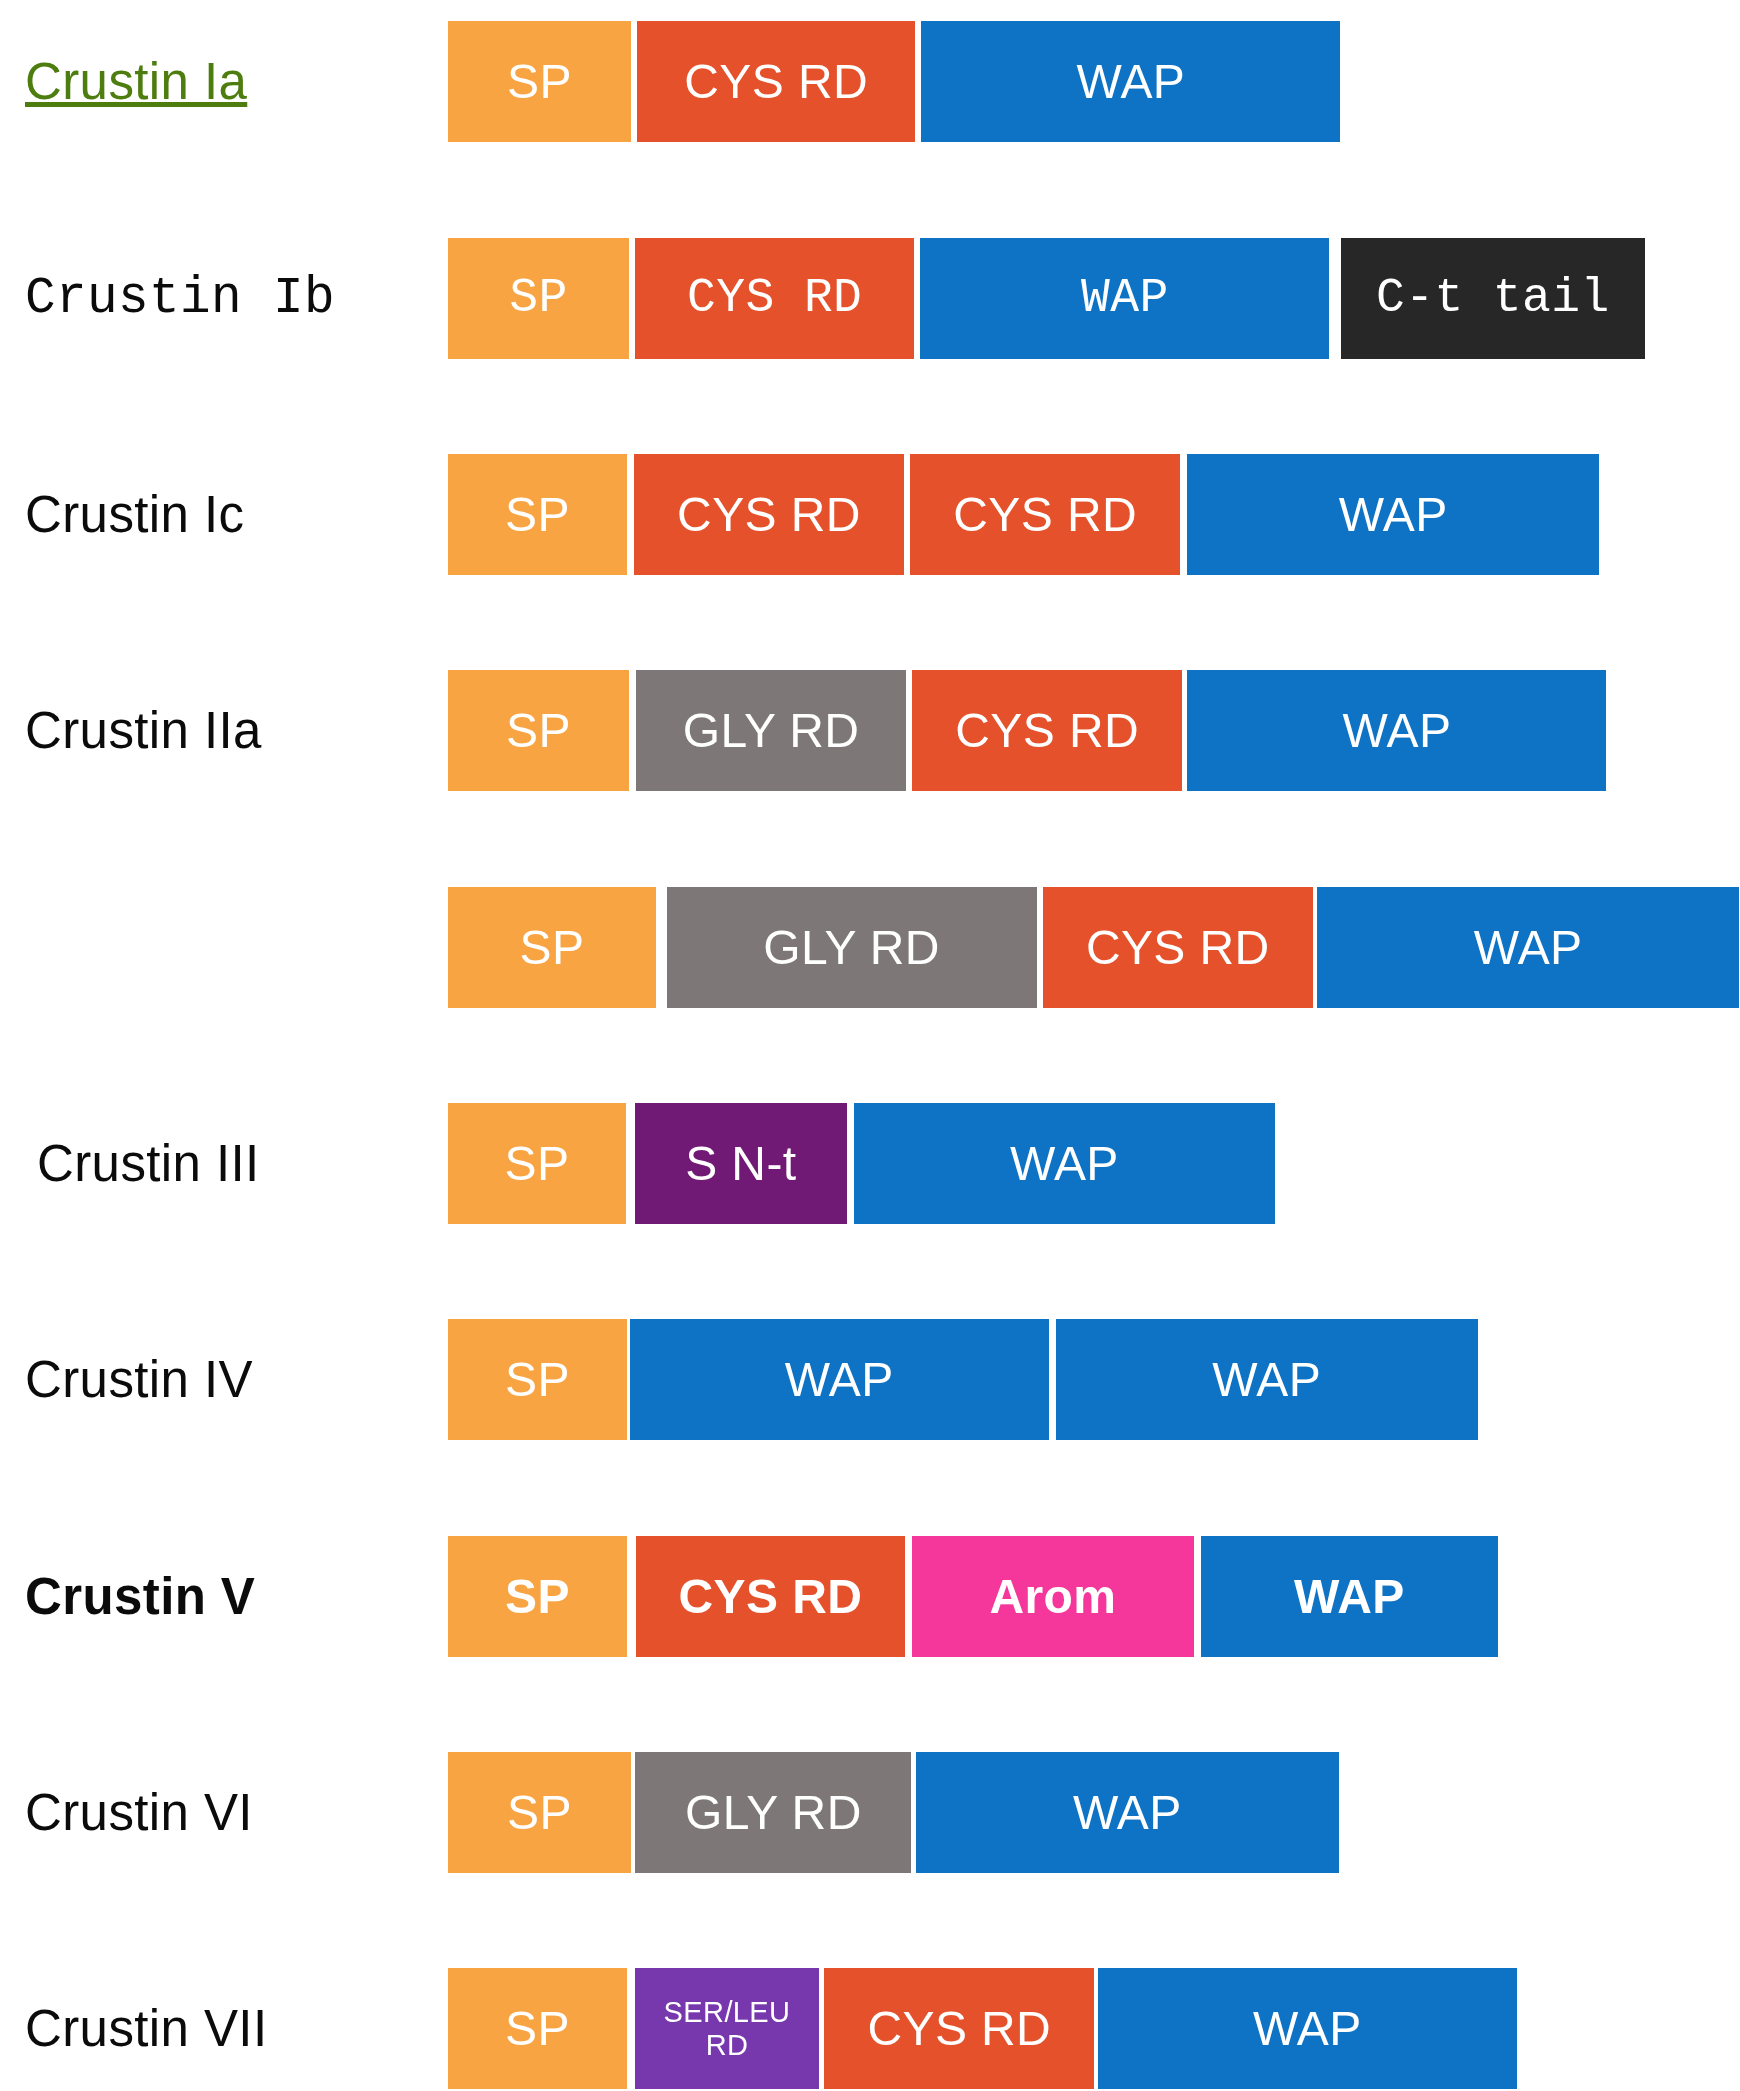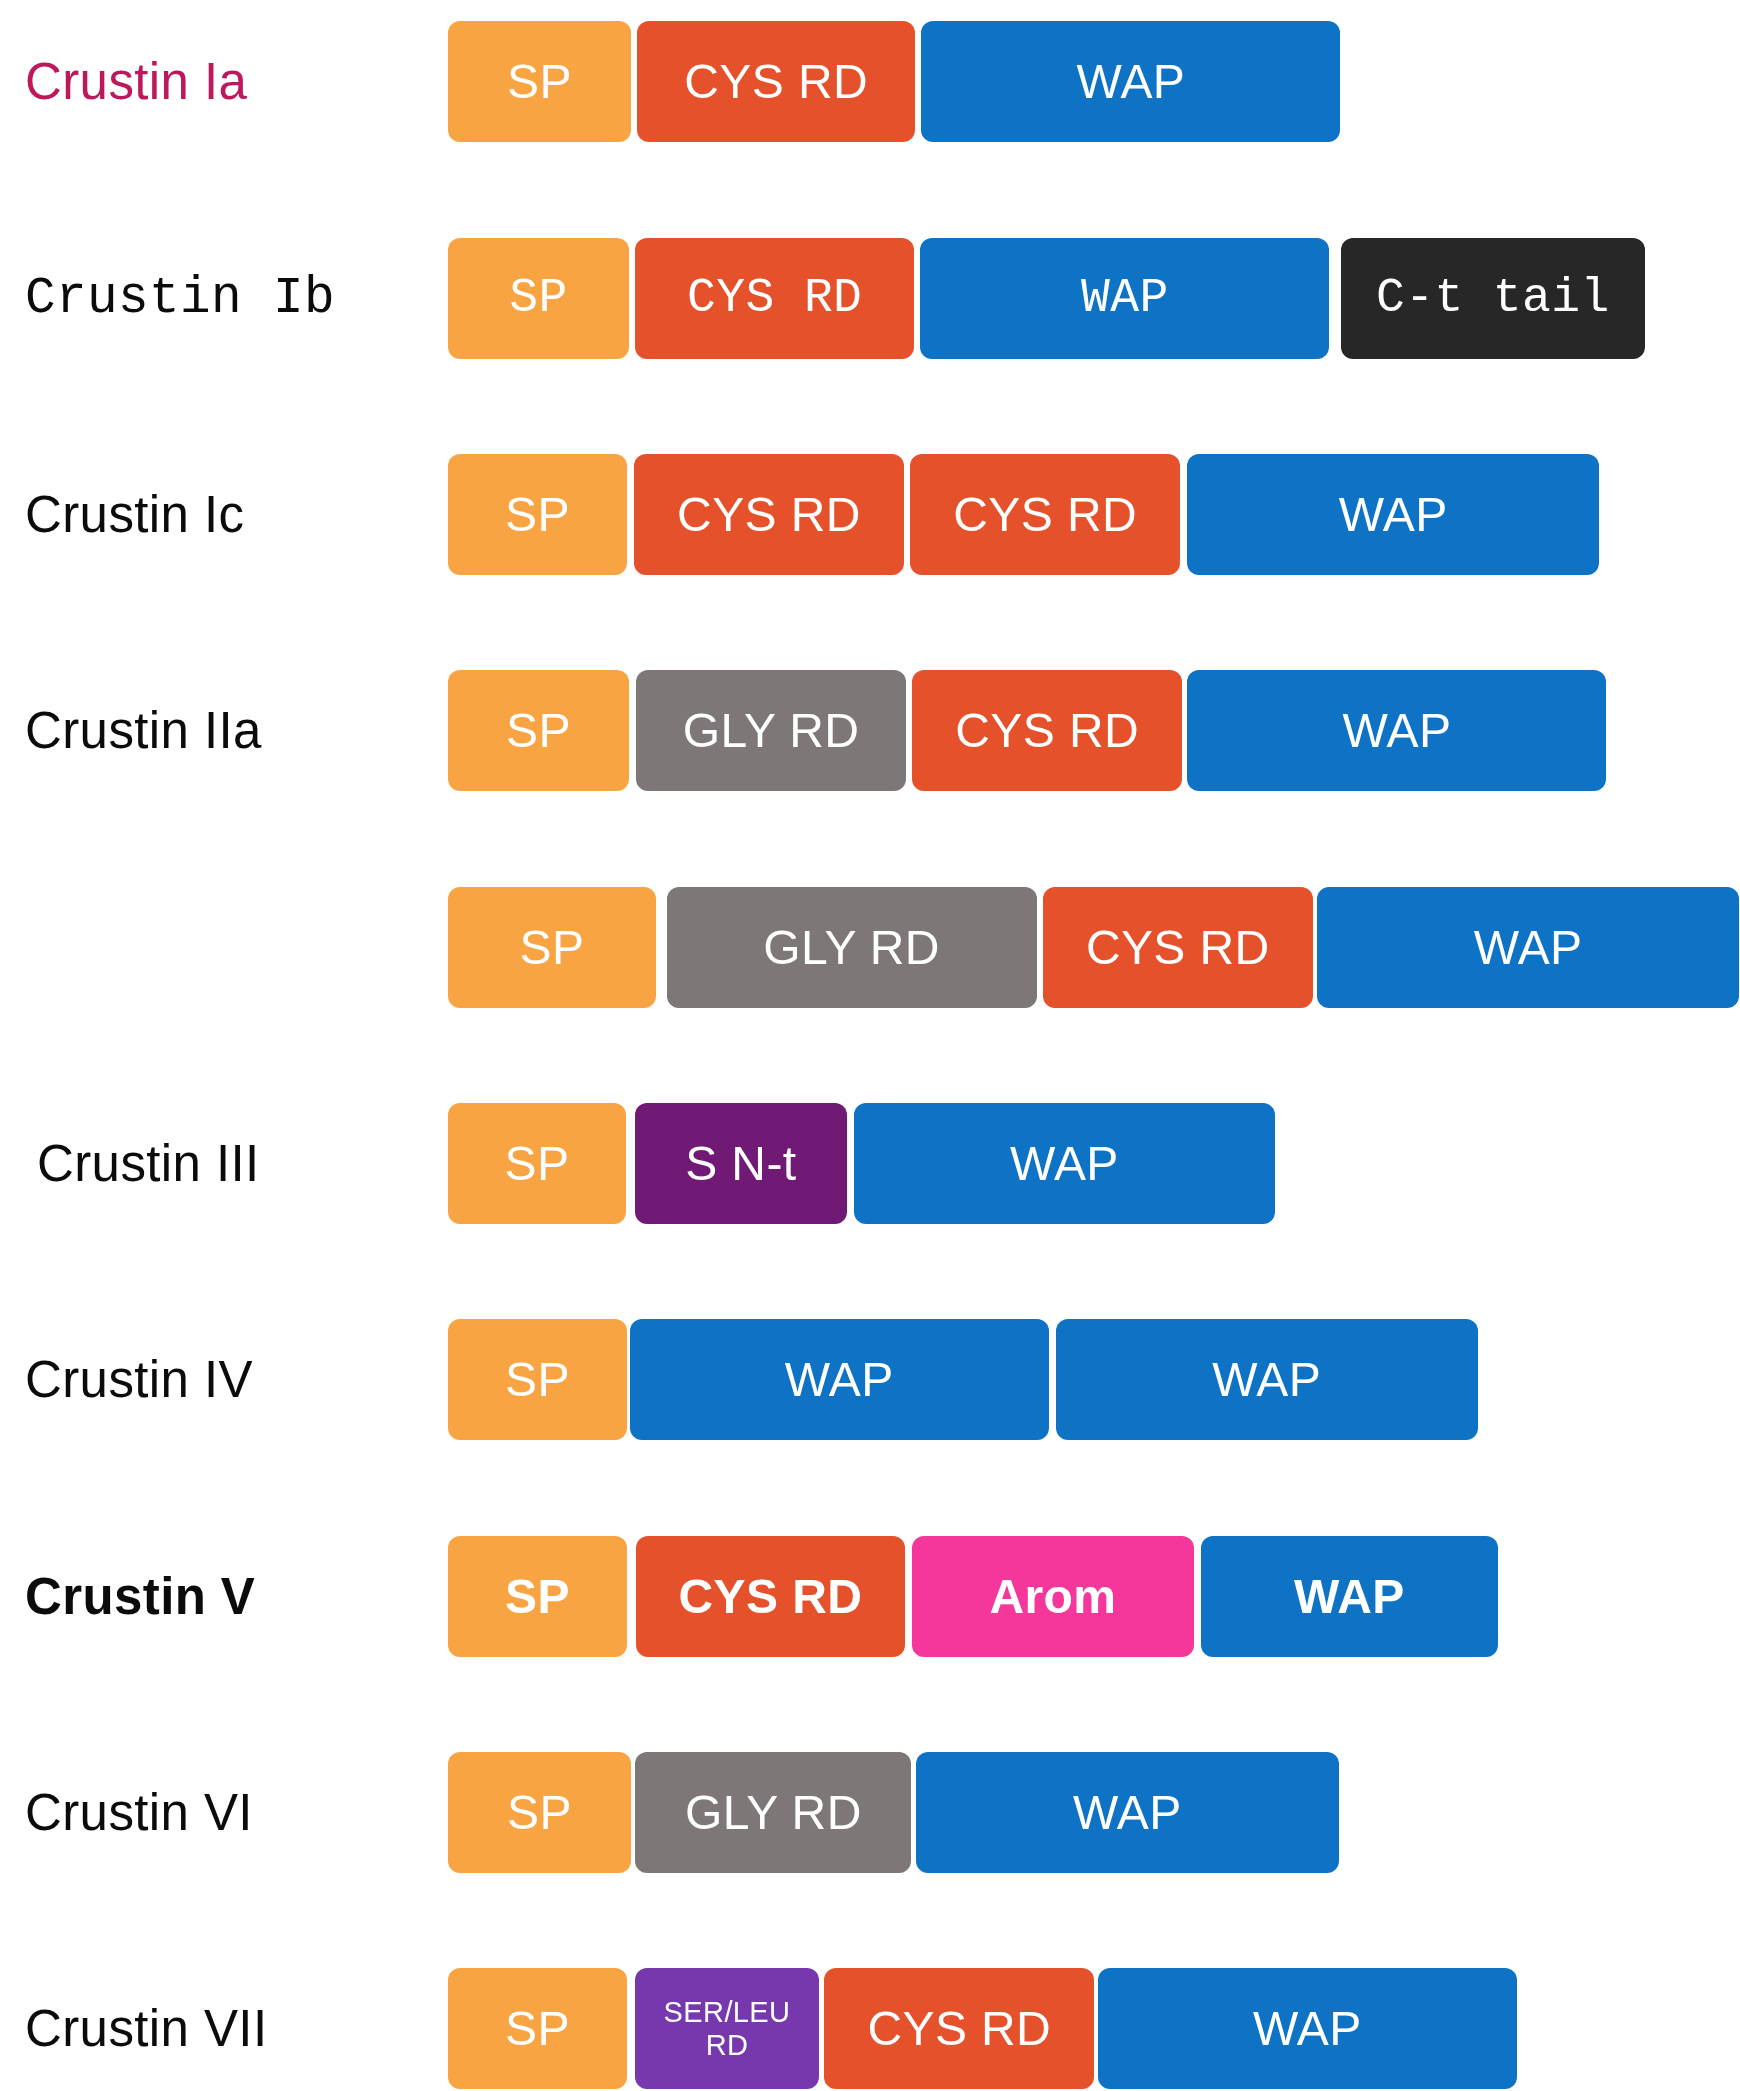--- a/index.html
+++ b/index.html
@@ -38,31 +38,30 @@
     align-items: center;
     justify-content: center;
     color: #ffffff;
     font-size: 48px;
     letter-spacing: 0.4px;
     white-space: pre-line;
     text-align: center;
     line-height: 1.12;
     box-sizing: border-box;
     flex: 0 0 auto;
-    border-radius: 12px;
   }
   .domain-block.small-text { font-size: 29px; }
 </style>
 </head>
 <body>
 
 <div class="canvas" style="background: rgb(255, 255, 255);">
 
   <div class="crustin-row" style="top: 21px; height: 121px;">
-    <div class="row-label" style="color: #be185d; height: 121px;">Crustin Ia</div>
+    <div class="row-label" style="color: #4d7c0f; height: 121px; text-decoration: underline;">Crustin Ia</div>
     <div class="domain-strip" style="left: 448px; height: 121px;">
         <div class="domain-block" style="width: 183px; margin-left: 0px; background: rgb(249, 164, 67); color: rgb(255, 255, 255); height: 121px;">SP</div>
         <div class="domain-block" style="width: 278px; margin-left: 6.2px; background: rgb(229, 81, 42); color: rgb(255, 255, 255); height: 121px;">CYS RD</div>
         <div class="domain-block" style="width: 419px; margin-left: 6.2px; background: rgb(14, 115, 197); color: rgb(255, 255, 255); height: 121px;">WAP</div>
       </div>
   </div>
 
   <div class="crustin-row" style="top: 238px; height: 121px; font-family: Liberation Mono, monospace;">
     <div class="row-label" style="color: rgb(11, 11, 11); height: 121px;">Crustin Ib</div>
     <div class="domain-strip" style="left: 448px; height: 121px;">

